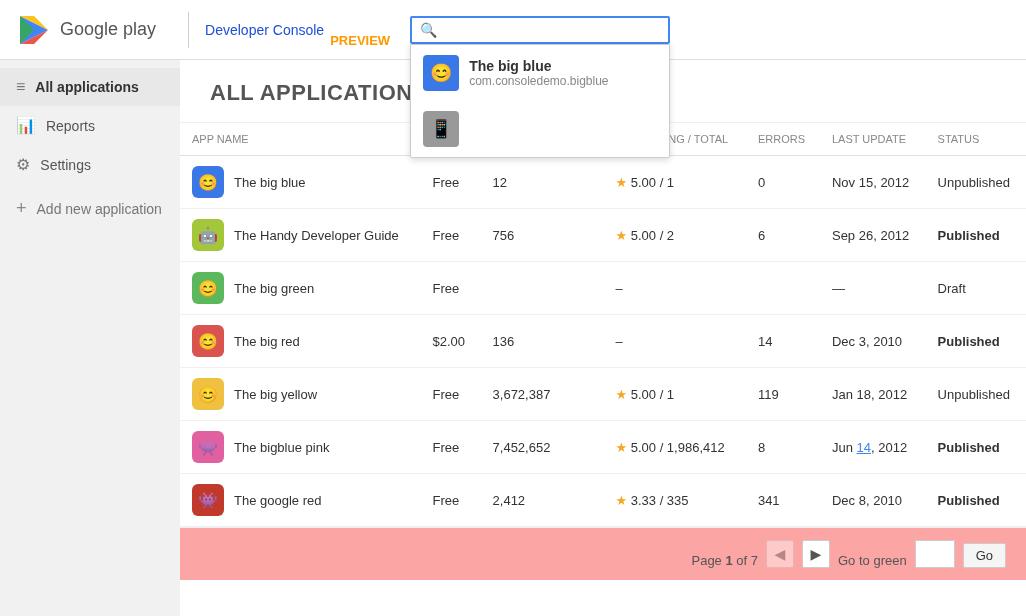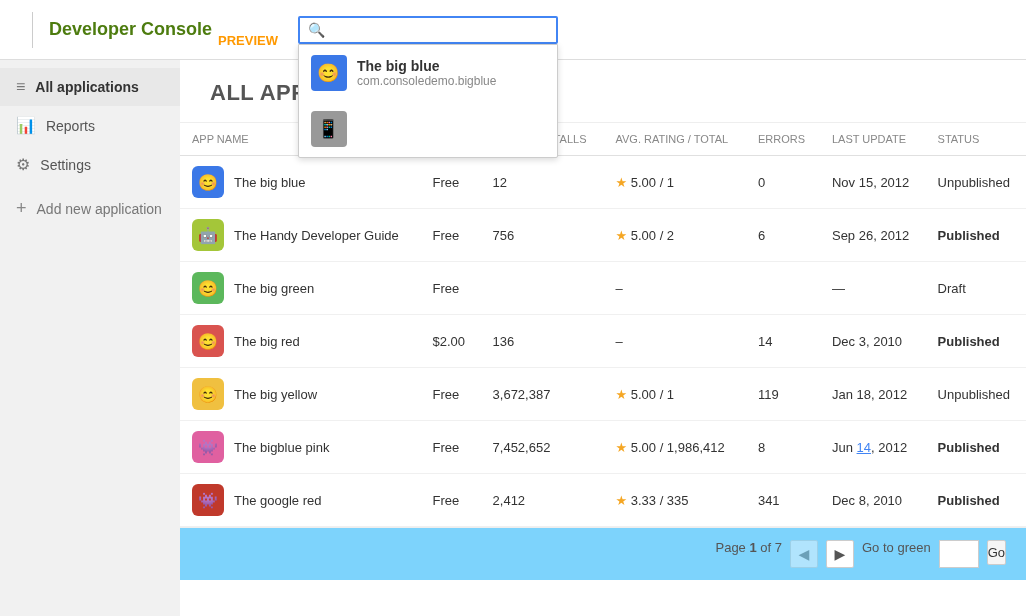--- a/index.html
+++ b/index.html
@@ -238,28 +238,28 @@
 
     .rating-cell { white-space: nowrap; }
 
     .status-published { font-weight: bold; color: #333; }
     .status-unpublished { color: #888; }
     .status-draft { color: #888; }
 
     
     #pagination {
       display: flex;
-      align-items: flex-start;
+      align-items: flex-end;
       justify-content: flex-end;
       padding: 12px 20px;
       border-top: 1px solid #eee;
       gap: 8px;
       font-size: 13px;
       color: #555;
-      background: #7dd3fc;
+      background: #fca5a5;
     }
     .page-btn {
       width: 28px;
       height: 28px;
       border: 1px solid #ccc;
       background: #fff;
       cursor: pointer;
       display: flex;
       align-items: center;
       justify-content: center;
@@ -269,35 +269,44 @@
     }
     .page-btn.disabled { opacity: 0.4; cursor: default; }
     #go-to-page-input {
       width: 40px;
       height: 28px;
       border: 1px solid #ccc;
       text-align: center;
       font-size: 13px;
     }
     #go-btn {
-      padding: 4px 0;
+      padding: 4px 12px;
       background: #f5f5f5;
       border: 1px solid #ccc;
       cursor: pointer;
       font-size: 13px;
       color: #333;
       border-radius: 2px;
     }
   </style>
 </head>
 <body>
 
 <div id="header">
+  <div id="logo-area">
+    <svg id="logo-triangle" viewBox="0 0 36 36" width="36" height="36">
+      <polygon points="4,4 32,18 4,32" fill="#4285f4"></polygon>
+      <polygon points="4,4 18,18 4,32" fill="#34a853" opacity="0.9"></polygon>
+      <polygon points="4,4 32,18 18,4" fill="#fbbc05" opacity="0.9"></polygon>
+      <polygon points="4,32 32,18 18,32" fill="#ea4335" opacity="0.9"></polygon>
+    </svg>
+    <span id="logo-text">Google play</span>
+  </div>
   <div id="header-divider"></div>
-  <span style="font-size:18px;color:#4d7c0f;font-weight:bold;">Developer Console</span>
+  <span style="font-size:14px;color:#1d4ed8;">Developer Console</span>
   <span id="preview-badge">PREVIEW</span>
 
   <div id="search-area">
     <div id="search-input-wrapper">
       <span id="search-icon-svg">🔍</span>
     </div>
     <div id="search-dropdown">
       <div class="search-item">
         <div class="search-item-icon blue-icon">😊</div>
         <div class="search-item-text">

